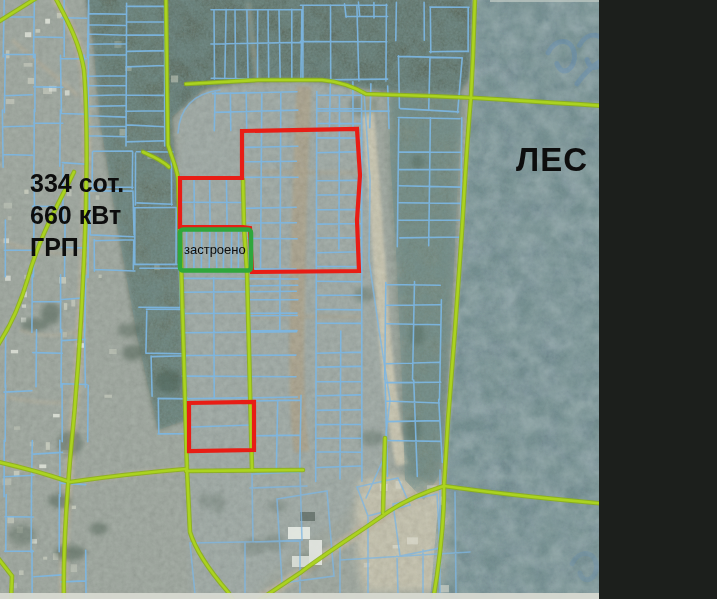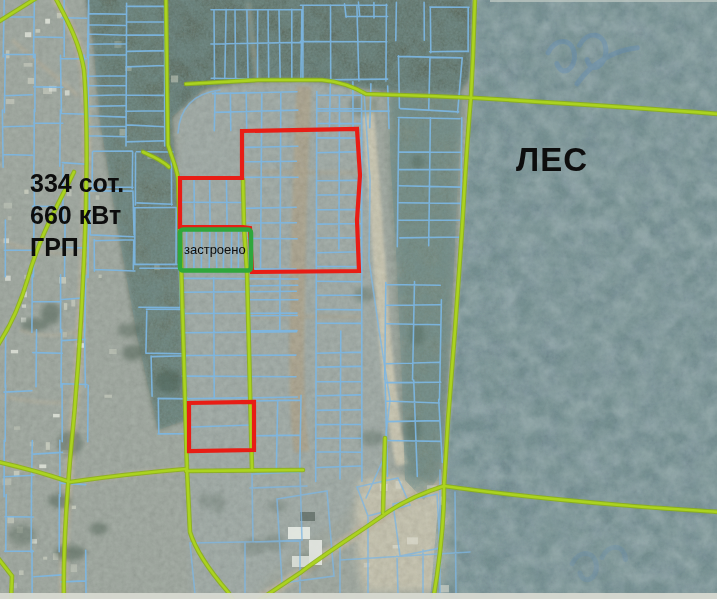--- a/index.html
+++ b/index.html
@@ -1,16 +1,16 @@
 <!DOCTYPE html>
 <html><head>
 <meta charset="utf-8">
 <style>
   html,body{margin:0;padding:0;background:#1c1f1c;}
-  .stage{position:relative;width:717px;height:599px;overflow:hidden;
+  .stage{position:relative;width:599px;height:599px;overflow:hidden;
          font-family:"Liberation Sans",sans-serif;}
   svg{display:block;}
   .lbl-big{font:700 25px "Liberation Sans",sans-serif;fill:var(--txt);}
   .lbl-les{font:700 33px "Liberation Sans",sans-serif;fill:var(--txt);letter-spacing:1px;}
   .lbl-built{font:400 13px "Liberation Sans",sans-serif;fill:var(--txt);}
   .parcel{stroke:var(--parcel);stroke-width:1.6;fill:none;opacity:.92;stroke-linecap:round;}
   .parcel-soft{stroke:var(--parcel);stroke-width:1.6;fill:none;opacity:.75;stroke-linecap:round;}
   .road-edge{stroke:var(--roadEdge);stroke-width:4.6;fill:none;opacity:.85;stroke-linecap:round;}
   .road-core{stroke:var(--road);stroke-width:2.6;fill:none;stroke-linecap:round;}
   .hl-red{stroke:var(--red);stroke-width:4.2;fill:none;stroke-linejoin:miter;}

